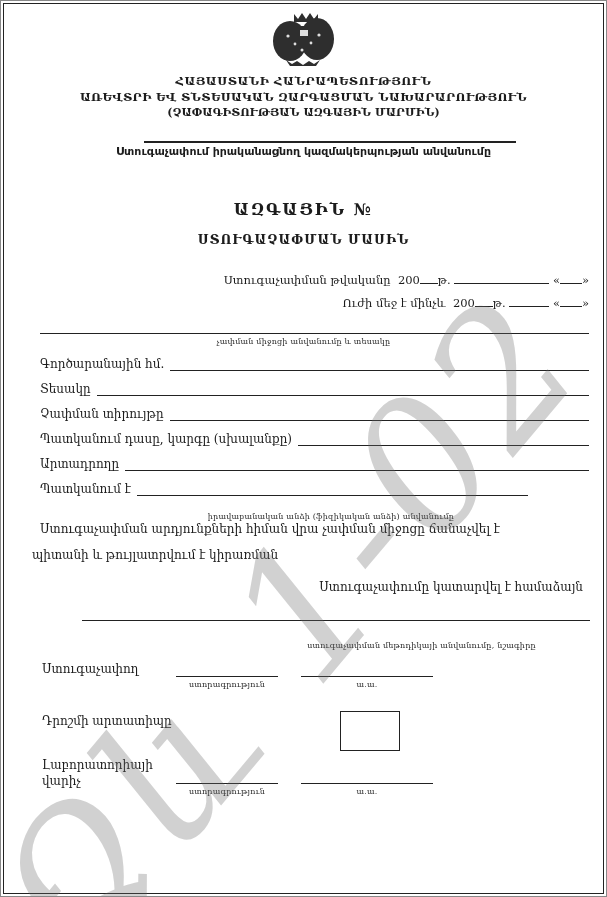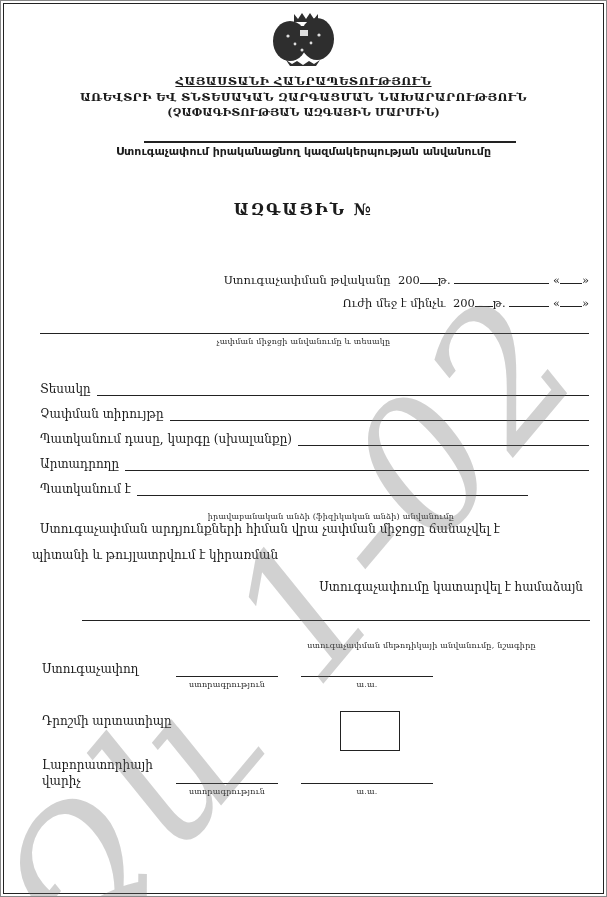--- a/index.html
+++ b/index.html
@@ -16,21 +16,21 @@
   .sheet{
     position:absolute;
     left:2px;top:2px;right:2px;bottom:2px;
     border:1px solid #222;
   }
   .abs{position:absolute;}
   .center{text-align:center;}
   .hline{border-bottom:1px solid #222;height:0;}
   .blank{display:inline-block;border-bottom:1px solid #222;height:11px;vertical-align:baseline;}.w18{width:18px;}.w22{width:22px;}.w40{width:40px;}.w95{width:95px;}
   .cap{font-size:8px;color:#2a2a2a;letter-spacing:0.2px;}
-  .hdr1{font-size:11.5px;font-weight:bold;letter-spacing:0.5px;text-decoration:underline;}
+  .hdr1{font-size:11.5px;font-weight:bold;letter-spacing:0.5px;}
   .hdr2{font-size:11.5px;font-weight:bold;letter-spacing:0.3px;}
   .hdr3{font-size:11px;font-weight:bold;}
   .orgcap{font-family:"DejaVu Sans", sans-serif;font-size:11px;font-weight:bold;}
   .title{font-size:16px;font-weight:bold;letter-spacing:2px;}
   .subtitle{font-size:12.5px;font-weight:bold;letter-spacing:1px;}
   .datetext{font-size:11.5px;}
   .flabel{font-size:12px;white-space:nowrap;padding-right:6px;}
   .frow{display:flex;align-items:flex-end;}
   .fline{flex:1;border-bottom:1px solid #222;height:14px;}
   .para{font-size:12px;}
@@ -77,37 +77,42 @@
     </div>
 
     <div class="abs center hdr1" style="left:0;right:0;top:70px;">ՀԱՅԱՍՏԱՆԻ ՀԱՆՐԱՊԵՏՈՒԹՅՈՒՆ</div>
     <div class="abs center hdr2" style="left:0;right:0;top:86px;">ԱՌԵՎՏՐԻ ԵՎ ՏՆՏԵՍԱԿԱՆ ԶԱՐԳԱՑՄԱՆ ՆԱԽԱՐԱՐՈՒԹՅՈՒՆ</div>
     <div class="abs center hdr3" style="left:0;right:0;top:102px;">(ՉԱՓԱԳԻՏՈՒԹՅԱՆ ԱԶԳԱՅԻՆ ՄԱՐՄԻՆ)</div>
 
     <div class="abs hline" style="left:140px;width:372px;top:137px;border-bottom-width:2px;"></div>
     <div class="abs center orgcap" style="left:0;right:0;top:141px;">Ստուգաչափում իրականացնող կազմակերպության անվանումը</div>
 
     <div class="abs center title" style="left:0;right:0;top:196px;">ԱԶԳԱՅԻՆ №</div>
+    <div class="abs center subtitle" style="left:0;right:0;top:228px;">ՍՏՈՒԳԱՉԱՓՄԱՆ ՄԱՍԻՆ</div>
 
     <div class="abs datetext" style="right:14px;top:268px;white-space:nowrap;">
       <span>Ստուգաչափման թվականը</span>&nbsp;
       <span>200</span><span class="blank w18"></span><span>թ.</span>
       <span class="blank w95"></span>
       <span>«</span><span class="blank w22"></span><span>»</span>
     </div>
     <div class="abs datetext" style="right:14px;top:291px;white-space:nowrap;">
       <span>Ուժի մեջ է մինչև</span>&nbsp;
       <span>200</span><span class="blank w18"></span><span>թ.</span>
       <span class="blank w40"></span>
       <span>«</span><span class="blank w22"></span><span>»</span>
     </div>
 
     <div class="abs hline" style="left:36px;right:14px;top:329px;"></div>
     <div class="abs center cap" style="left:0;right:0;top:333px;">չափման միջոցի անվանումը և տեսակը</div>
 
+    <div class="abs frow" style="left:36px;right:14px;top:352px;">
+      <span class="flabel">Գործարանային հմ.</span>
+        <span class="fline"></span>
+    </div>
     <div class="abs frow" style="left:36px;right:14px;top:377px;">
       <span class="flabel">Տեսակը</span>
         <span class="fline"></span>
     </div>
     <div class="abs frow" style="left:36px;right:14px;top:402px;">
       <span class="flabel">Չափման տիրույթը</span>
         <span class="fline"></span>
     </div>
     <div class="abs frow" style="left:36px;right:14px;top:427px;">
       <span class="flabel">Պատկանում դասը, կարգը (սխալանքը)</span>

